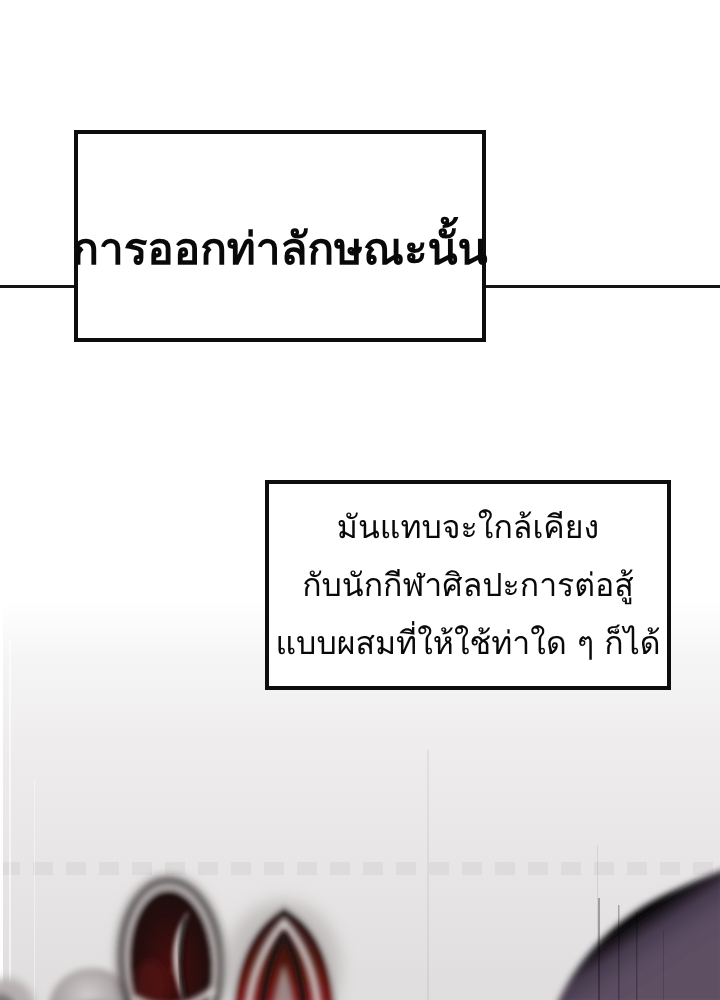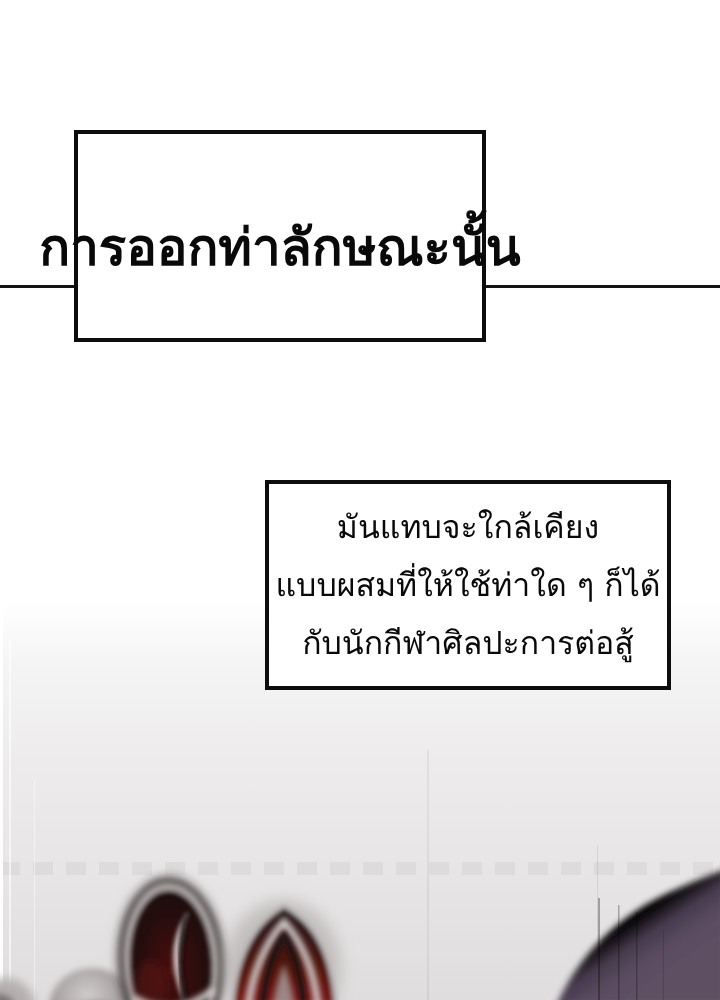--- a/index.html
+++ b/index.html
@@ -35,21 +35,21 @@
     text-align: center;
     color: #090909;
     z-index: 2;
   }
   .caption .line { white-space: nowrap; }
 
   .caption-top {
     left: 74px; top: 130px;
     width: 412px; height: 212px;
     padding-top: 25px;
-    font-size: 51px;
+    font-size: 44px;
     font-weight: 700;
     line-height: 1.5;
   }
   .caption-bottom {
     left: 265px; top: 480px;
     width: 406px; height: 210px;
     font-size: 32px;
     font-weight: 400;
     line-height: 1.82;
   }
@@ -86,22 +86,22 @@
 <div class="page">
 
   <div class="divider"></div>
 
   <div class="caption caption-top">
     <div class="line">การออกท่าลักษณะนั้น</div>
   </div>
 
   <div class="caption caption-bottom">
     <div class="line">มันแทบจะใกล้เคียง</div>
+    <div class="line">กับนักกีฬาศิลปะการต่อสู้</div>
     <div class="line">แบบผสมที่ให้ใช้ท่าใด ๆ ก็ได้</div>
-    <div class="line">กับนักกีฬาศิลปะการต่อสู้</div>
   </div>
 
   <div class="halftone-band"></div>
 
   <div class="streak streak-edge-white"></div>
   <div class="streak streak-left-light"></div>
   <div class="streak streak-left-light2"></div>
   <div class="streak streak-mid-dark"></div>
   <div class="streak streak-right-dark"></div>
 

